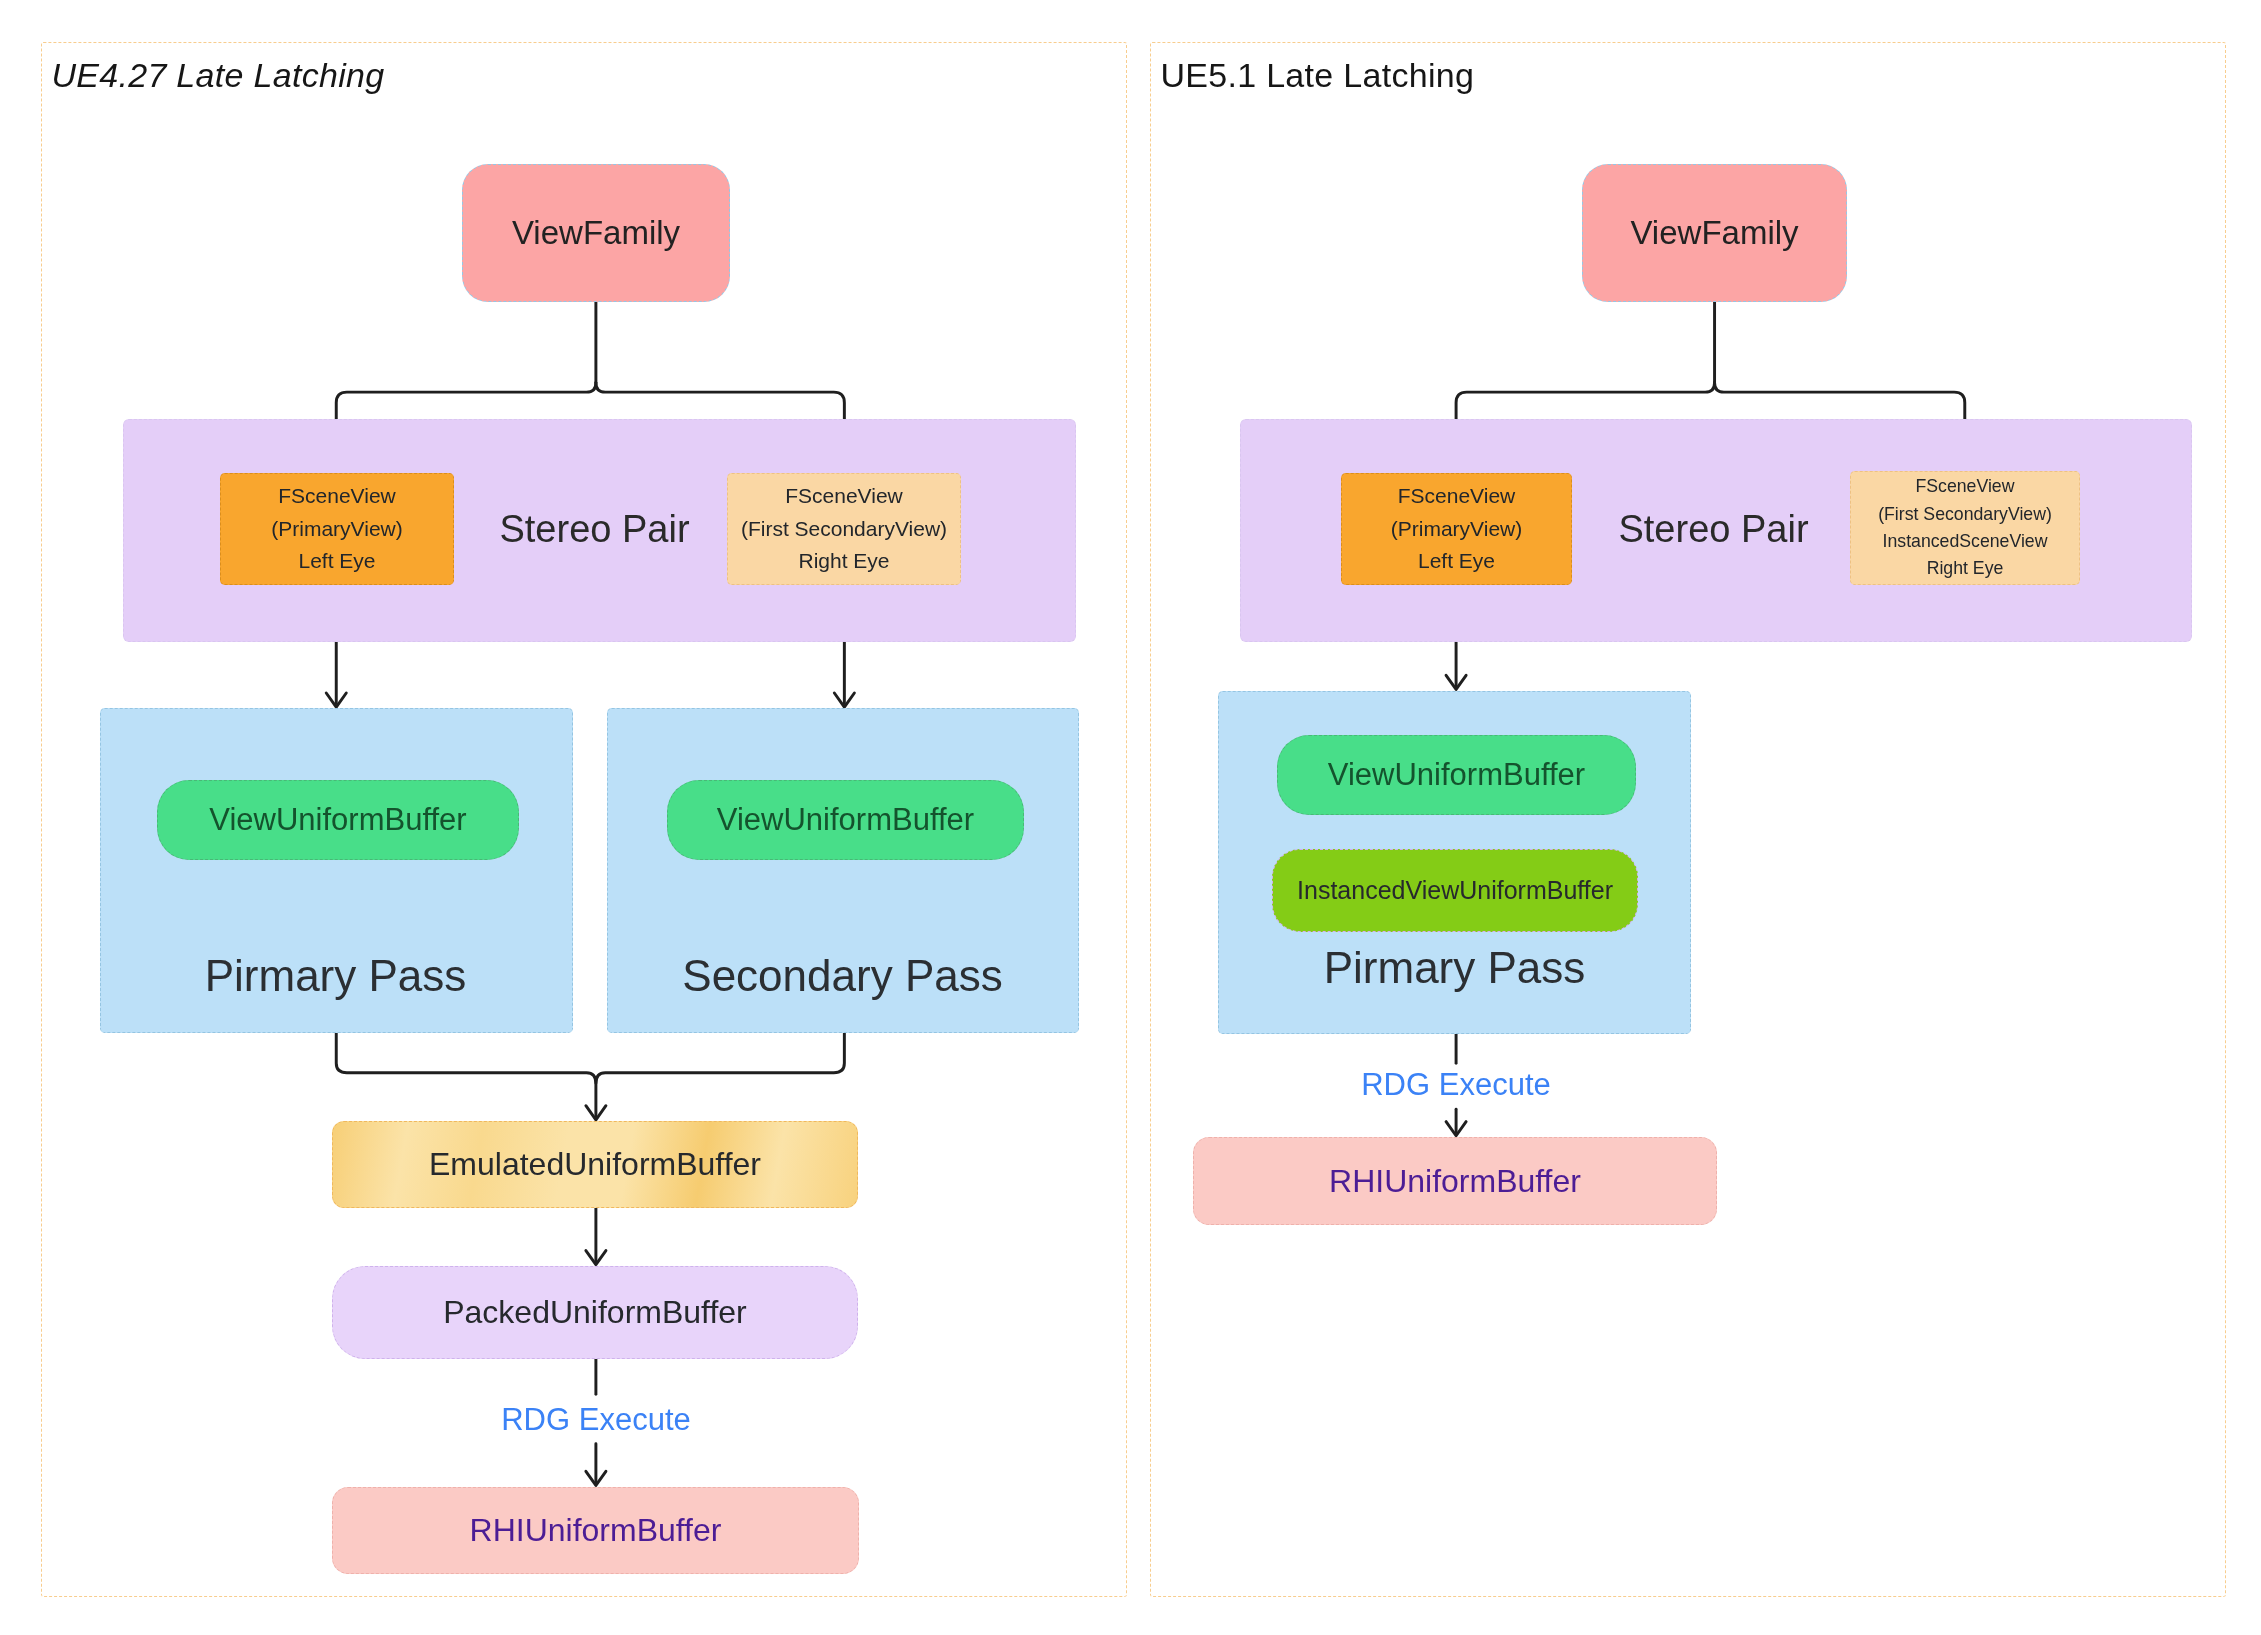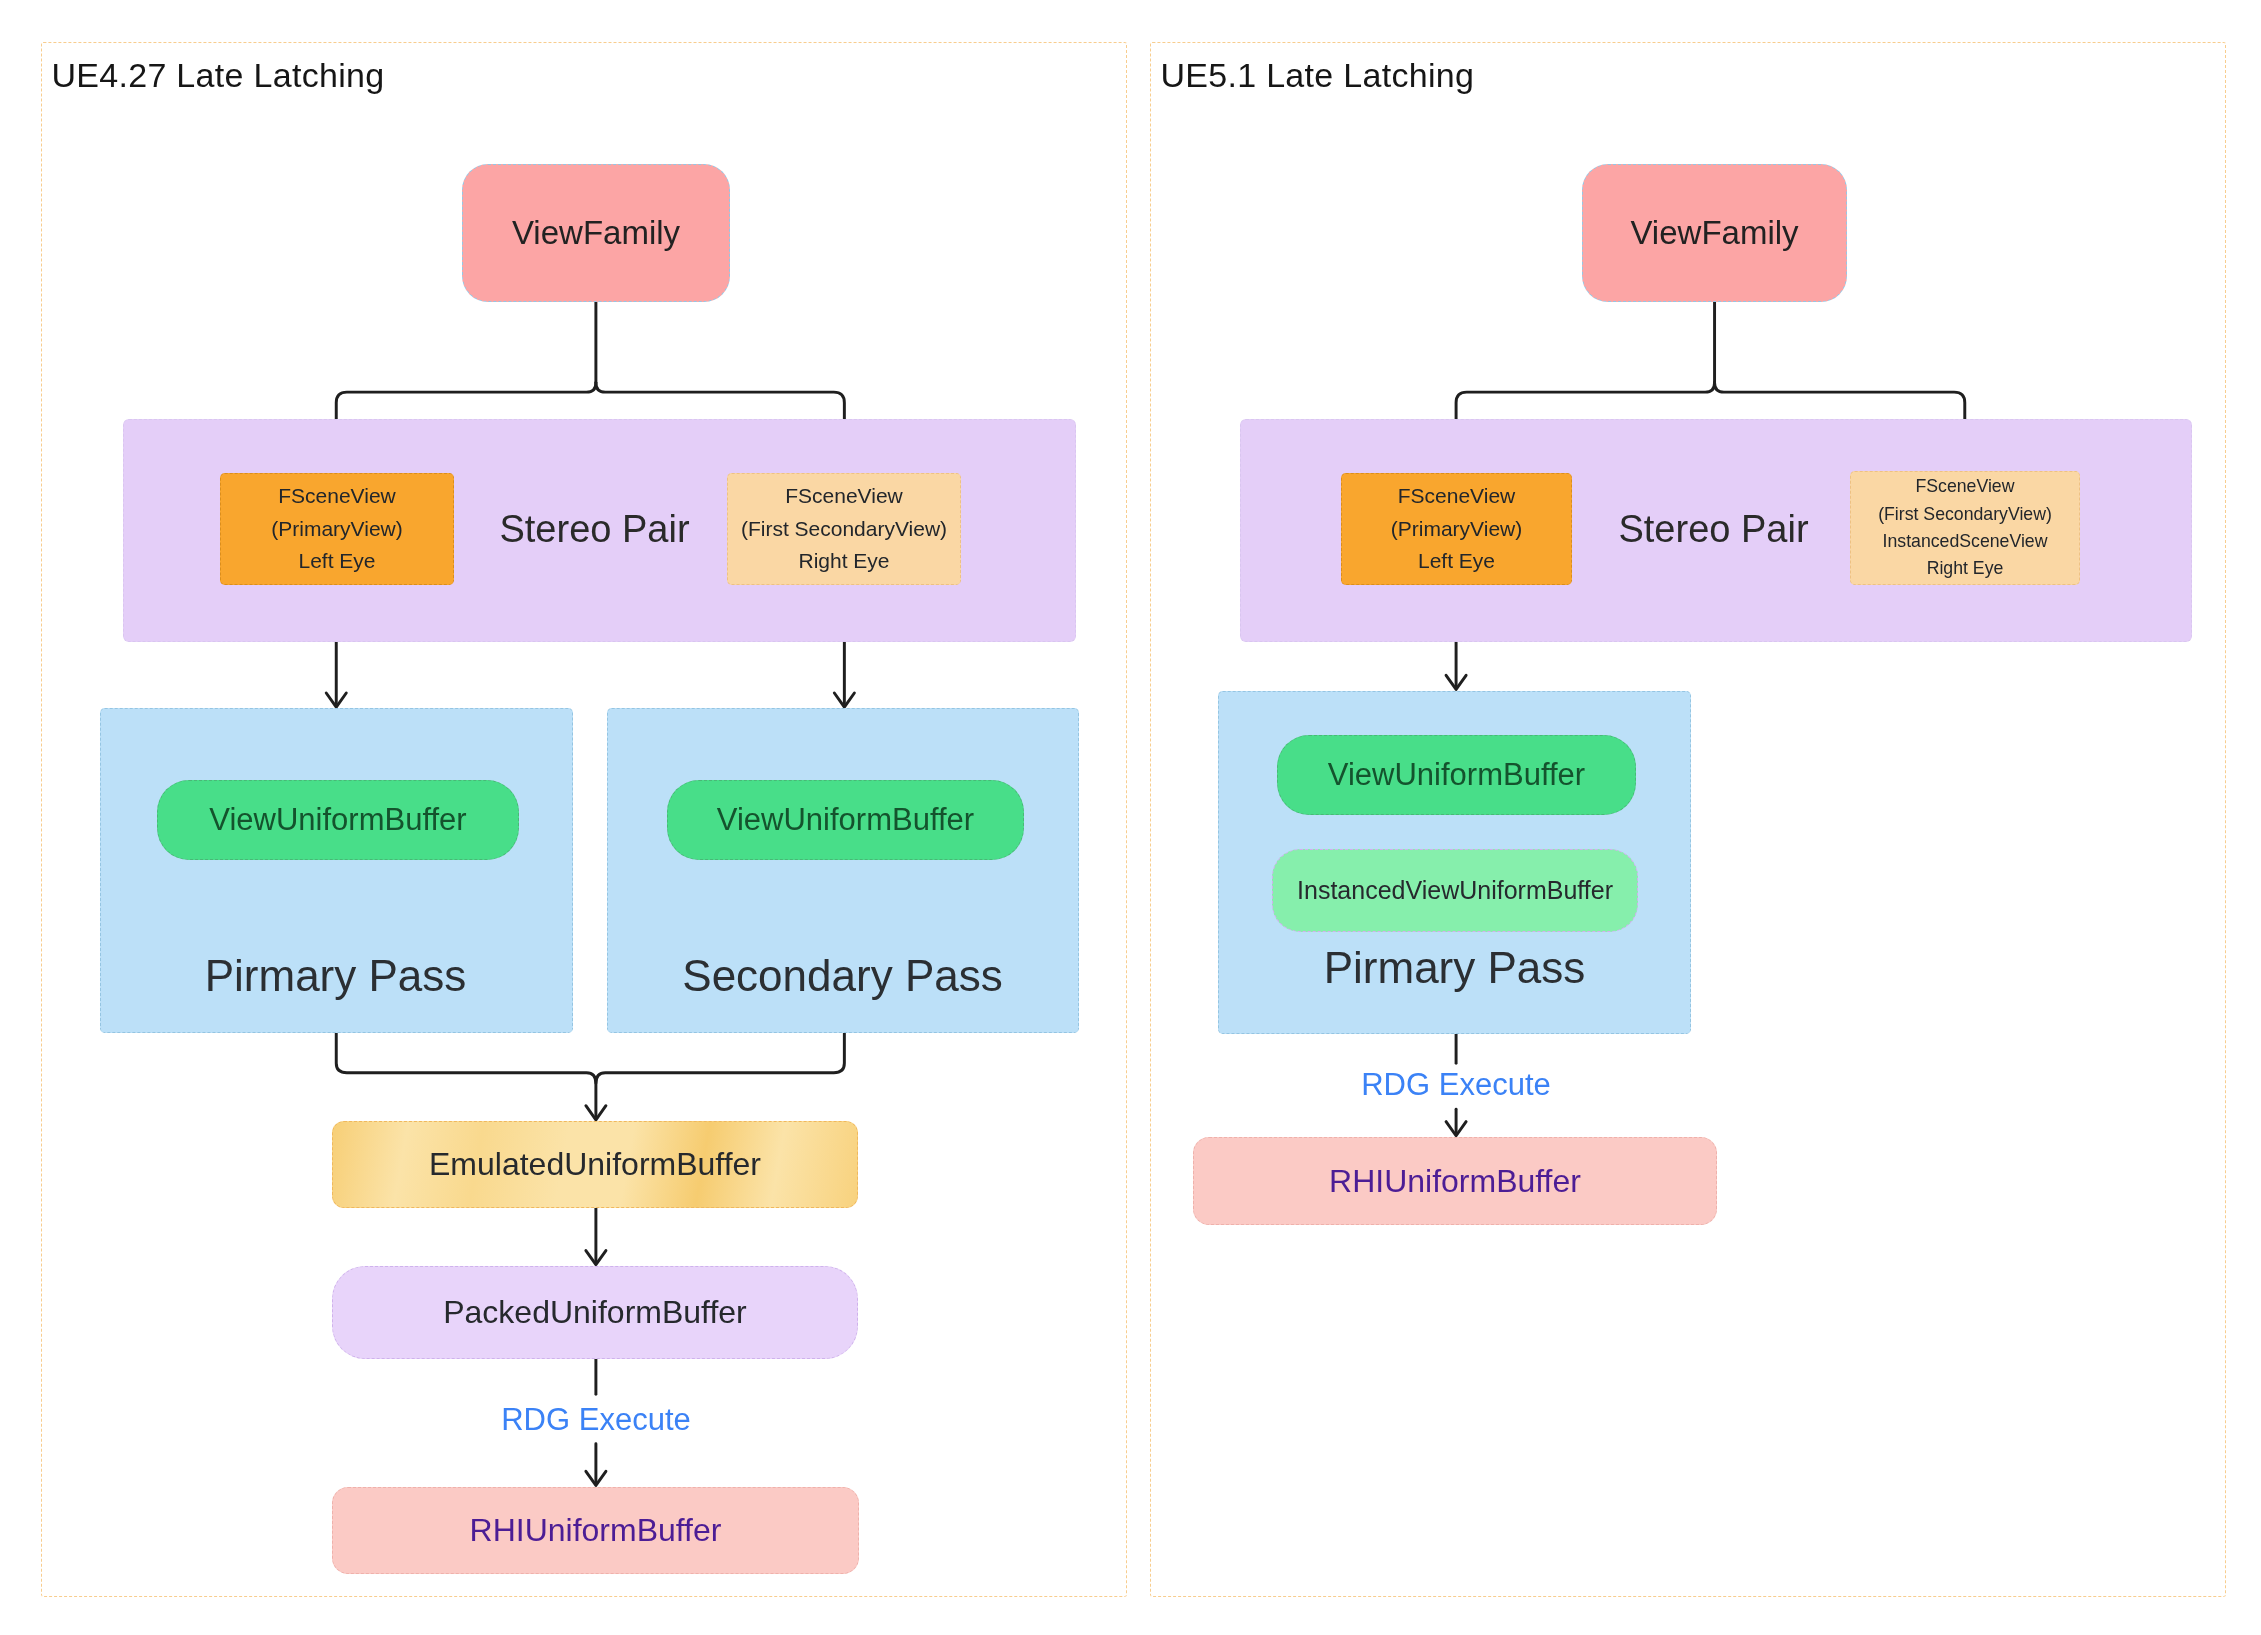--- a/index.html
+++ b/index.html
@@ -19,21 +19,21 @@
   .fsv-primary{background:#f9a62e;border:1.8px dashed #db8e1c;}
   .fsv-secondary{background:#fad7a4;border:1.8px dashed #eec183;}
   .fsv-small{font-size:17.7px;line-height:1.55;}
   .pass{background:#bce0f8;border:1.8px dashed #95c5e2;border-radius:4.7px;}
   .pass-label{position:absolute;font-size:44px;color:#2b2f33;display:flex;align-items:center;justify-content:center;}
   .vub{background:#48de89;border:1.8px dashed #49b877;border-radius:32px;font-size:31px;color:#14532d;}
   .emulated{background:linear-gradient(100deg,#f7cf77 0%,#fbe3a8 14%,#f9d98e 28%,#fbe3a8 44%,#fbe3a8 56%,#f6cc70 70%,#fbe3a8 84%,#f8d27e 100%);
             border:1.8px dashed #f0b85d;border-radius:12px;font-size:32px;color:#26292d;}
   .packed{background:#e8d4fa;border:1.8px dashed #cfb2ec;border-radius:33px;font-size:32px;color:#26292d;}
   .rhi{background:#fbcac5;border:1.8px dashed #efb1ab;border-radius:16px;font-size:32px;color:#4c1d95;}
-  .instanced{background:#86efac;border:1.8px dashed #d3aeee;border-radius:28px;font-size:25px;color:#26292d;}
+  .instanced{background:#84cc16;border:1.8px dashed #d3aeee;border-radius:28px;font-size:25px;color:#26292d;}
   .rdg-label{position:absolute;font-size:31px;color:#3b82f6;display:flex;align-items:center;justify-content:center;}
 </style>
 </head>
 <body>
 
 <div class="canvas">
 
   <svg class="edges" viewBox="0 0 3840 2777" fill="none" stroke="#1f1f1f" stroke-width="5" stroke-linecap="round" stroke-linejoin="round">
 
     <g>
@@ -83,21 +83,21 @@
       <path d="M2456,1416 L2473,1440 L2490,1416"></path>
     </g>
 
     <g>
       <path d="M2473,1755 L2473,1806"></path>
       <path d="M2473,1884 L2473,1923"></path>
       <path d="M2456,1905 L2473,1929 L2490,1905"></path>
     </g>
   </svg>
 
-  <section class="panel" style="left:41px;top:42px;width:1086px;height:1555px;">
+  <section class="panel" style="left:41px;top:42px;width:1086px;height:1555px;font-style:italic;">
     <div class="panel-title" style="left:9.4px;top:13px;">UE4.27 Late Latching</div>
   </section>
 
   <div class="node viewfamily" style="left:462px;top:164px;width:268px;height:138px;">ViewFamily</div>
 
   <div class="node stereo-container" style="left:123px;top:419px;width:953px;height:223px;"></div>
   <div class="stereo-label" style="left:465px;top:506px;width:259px;height:47px;">Stereo Pair</div>
 
   <div class="node fsv fsv-primary" style="left:220px;top:473px;width:234px;height:112px;">
     <div>FSceneView</div>

